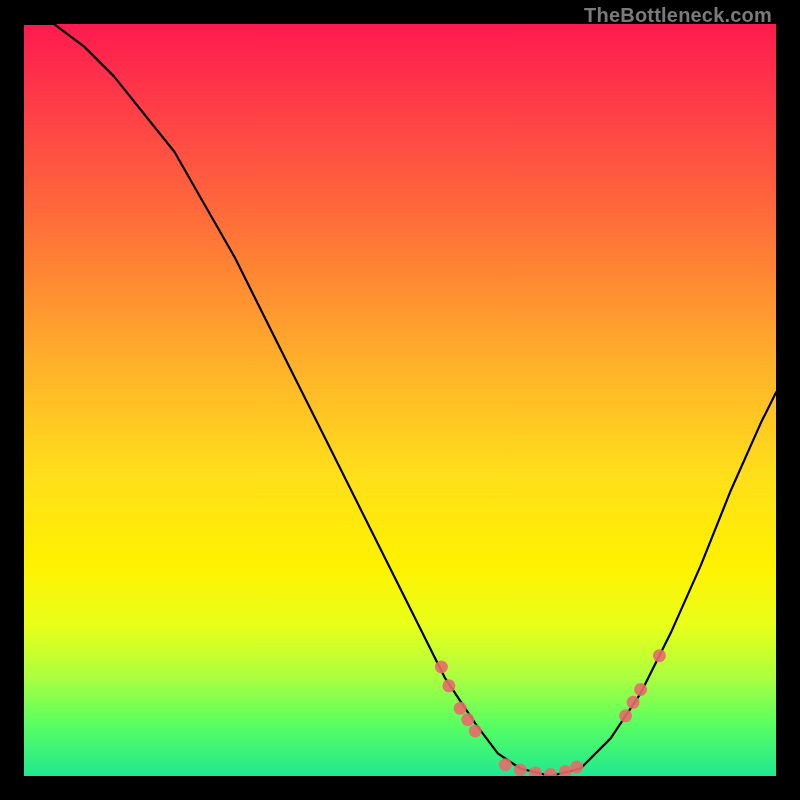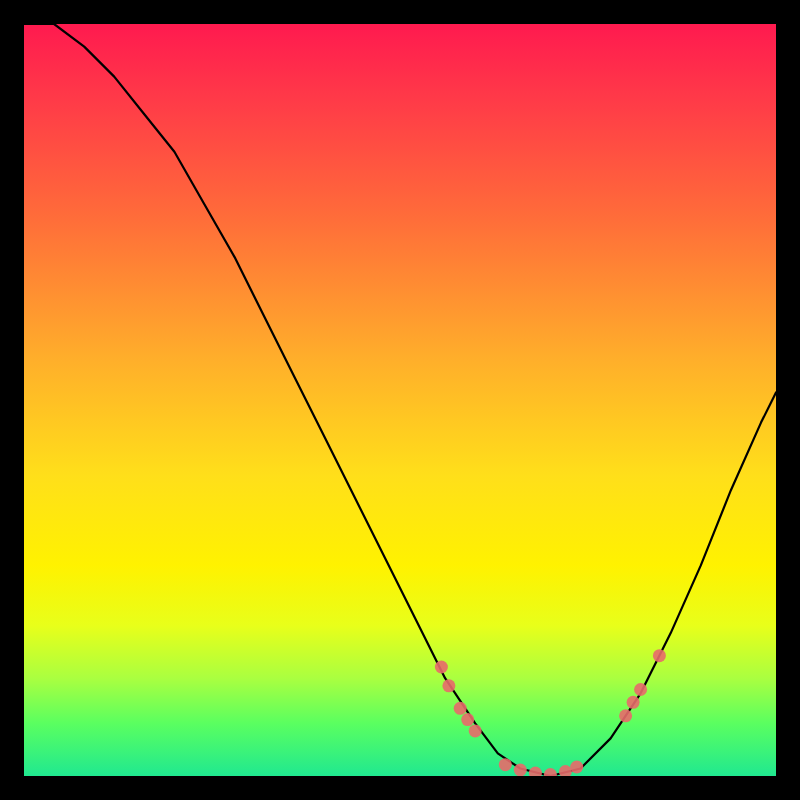--- a/index.html
+++ b/index.html
@@ -75,13 +75,14 @@
           <circle cx="526.4" cy="750.5" r="6.5" fill="#e86a6a" fill-opacity="0.9"></circle>
           <circle cx="541.4" cy="747.5" r="6.5" fill="#e86a6a" fill-opacity="0.9"></circle>
           <circle cx="552.7" cy="743.0" r="6.5" fill="#e86a6a" fill-opacity="0.9"></circle>
           <circle cx="601.6" cy="691.8" r="6.5" fill="#e86a6a" fill-opacity="0.9"></circle>
           <circle cx="609.1" cy="678.3" r="6.5" fill="#e86a6a" fill-opacity="0.9"></circle>
           <circle cx="616.6" cy="665.5" r="6.5" fill="#e86a6a" fill-opacity="0.9"></circle>
           <circle cx="635.4" cy="631.7" r="6.5" fill="#e86a6a" fill-opacity="0.9"></circle>
         </g>
     </svg>
   </div>
+  <div class="attribution">TheBottleneck.com</div>
 </div>
 
 </body></html>

